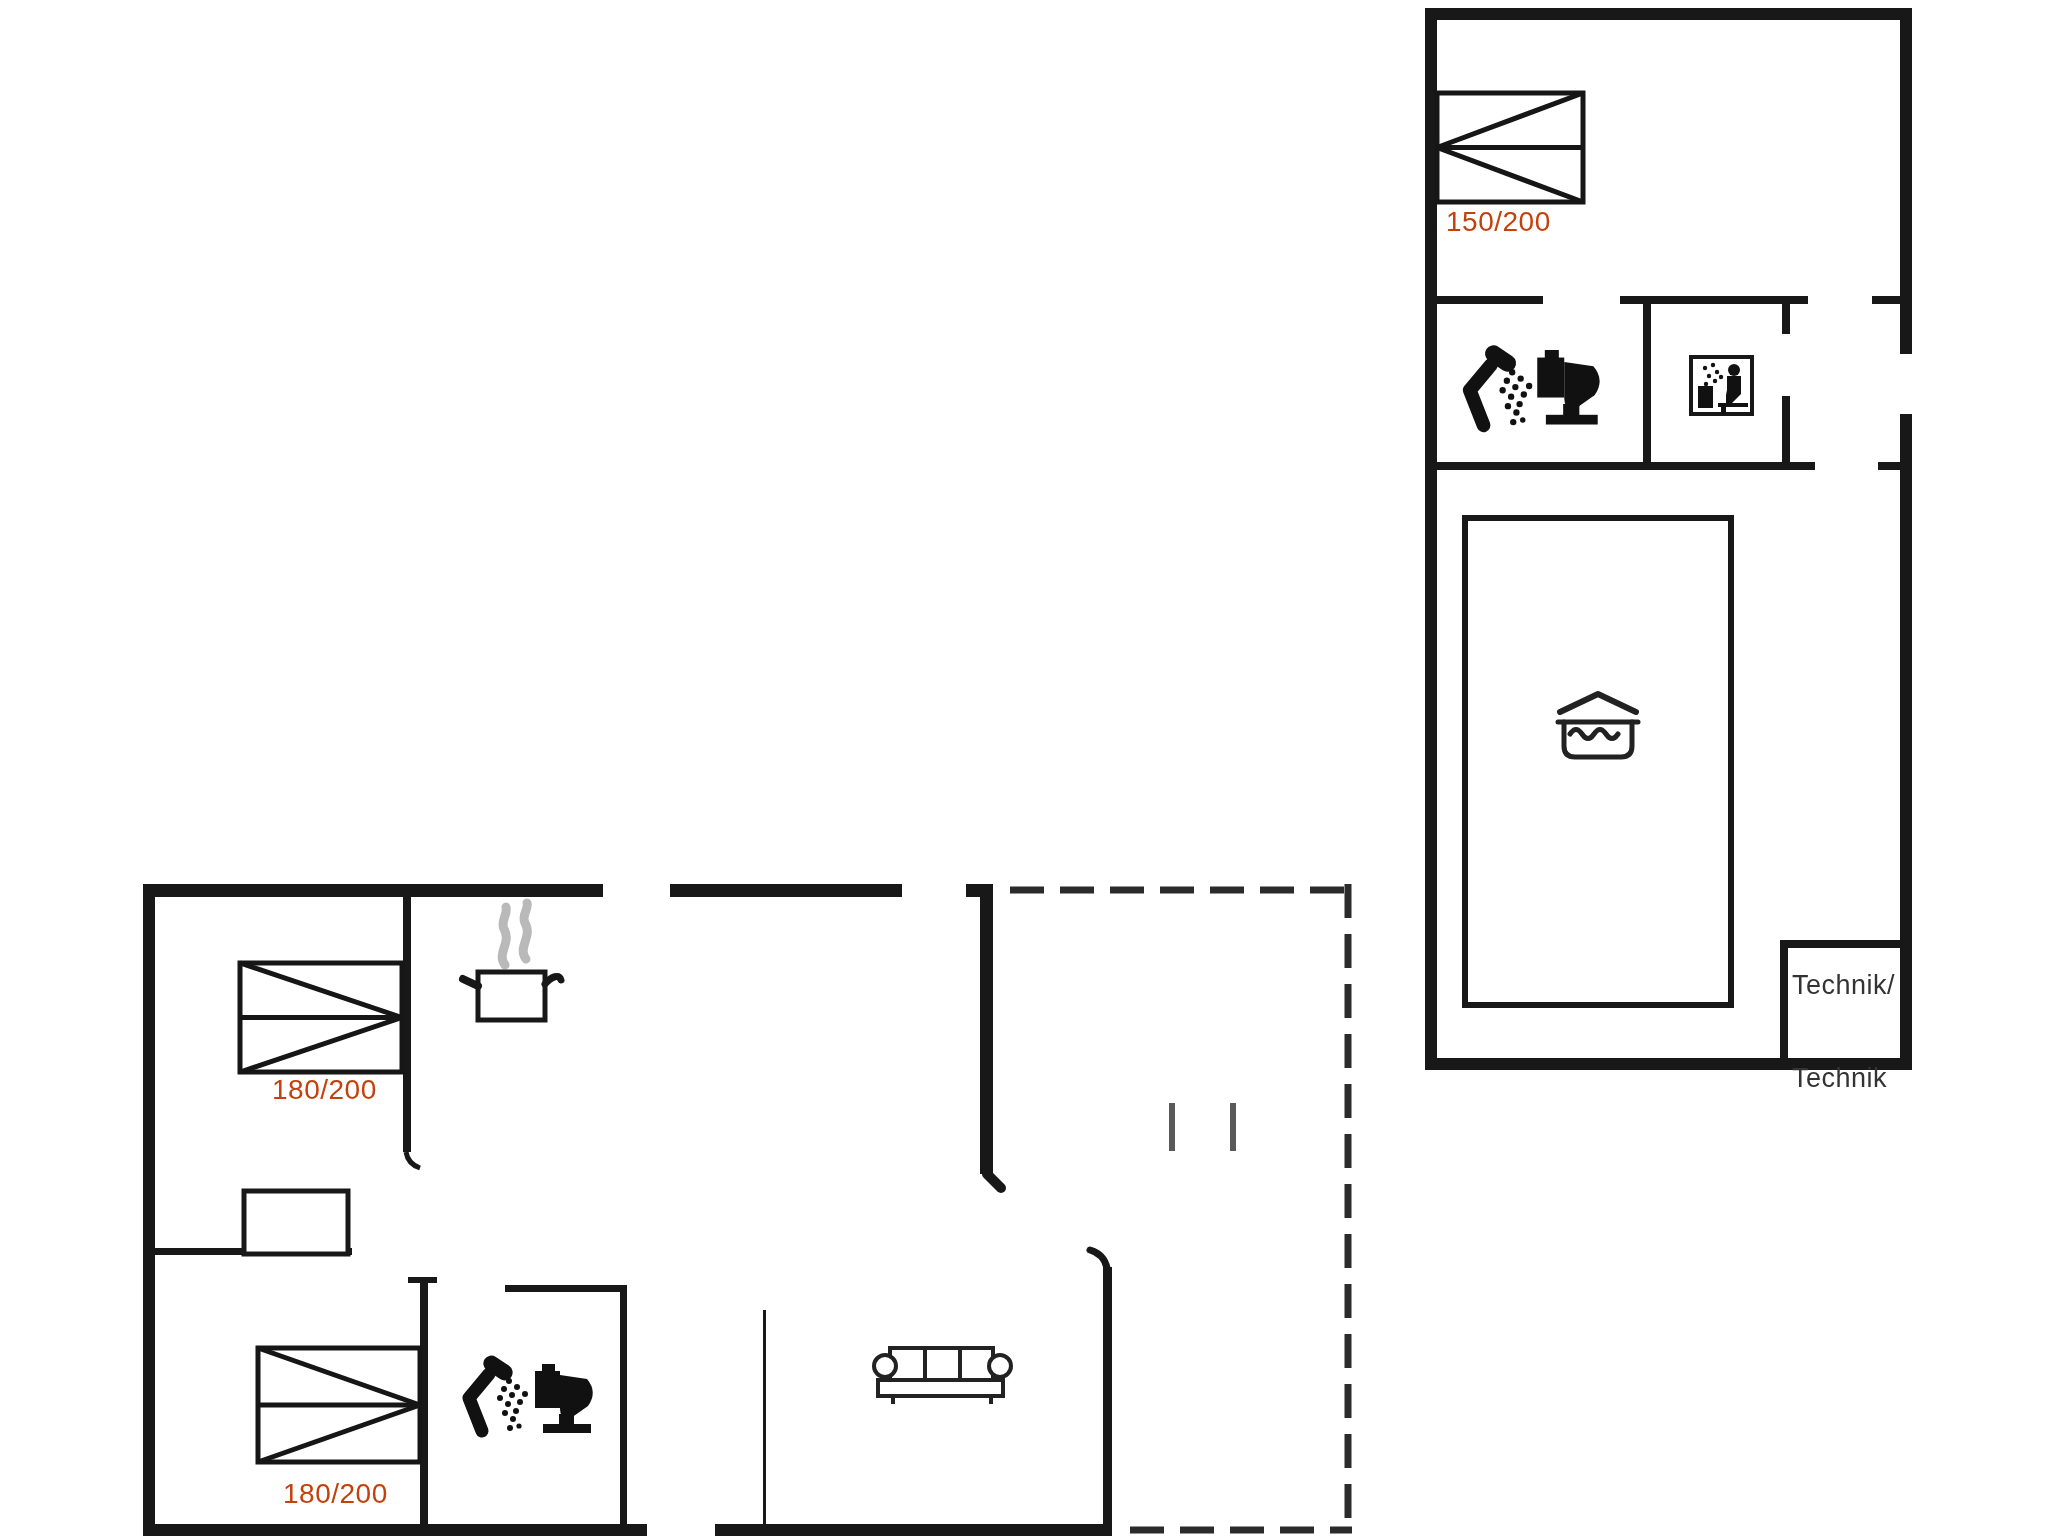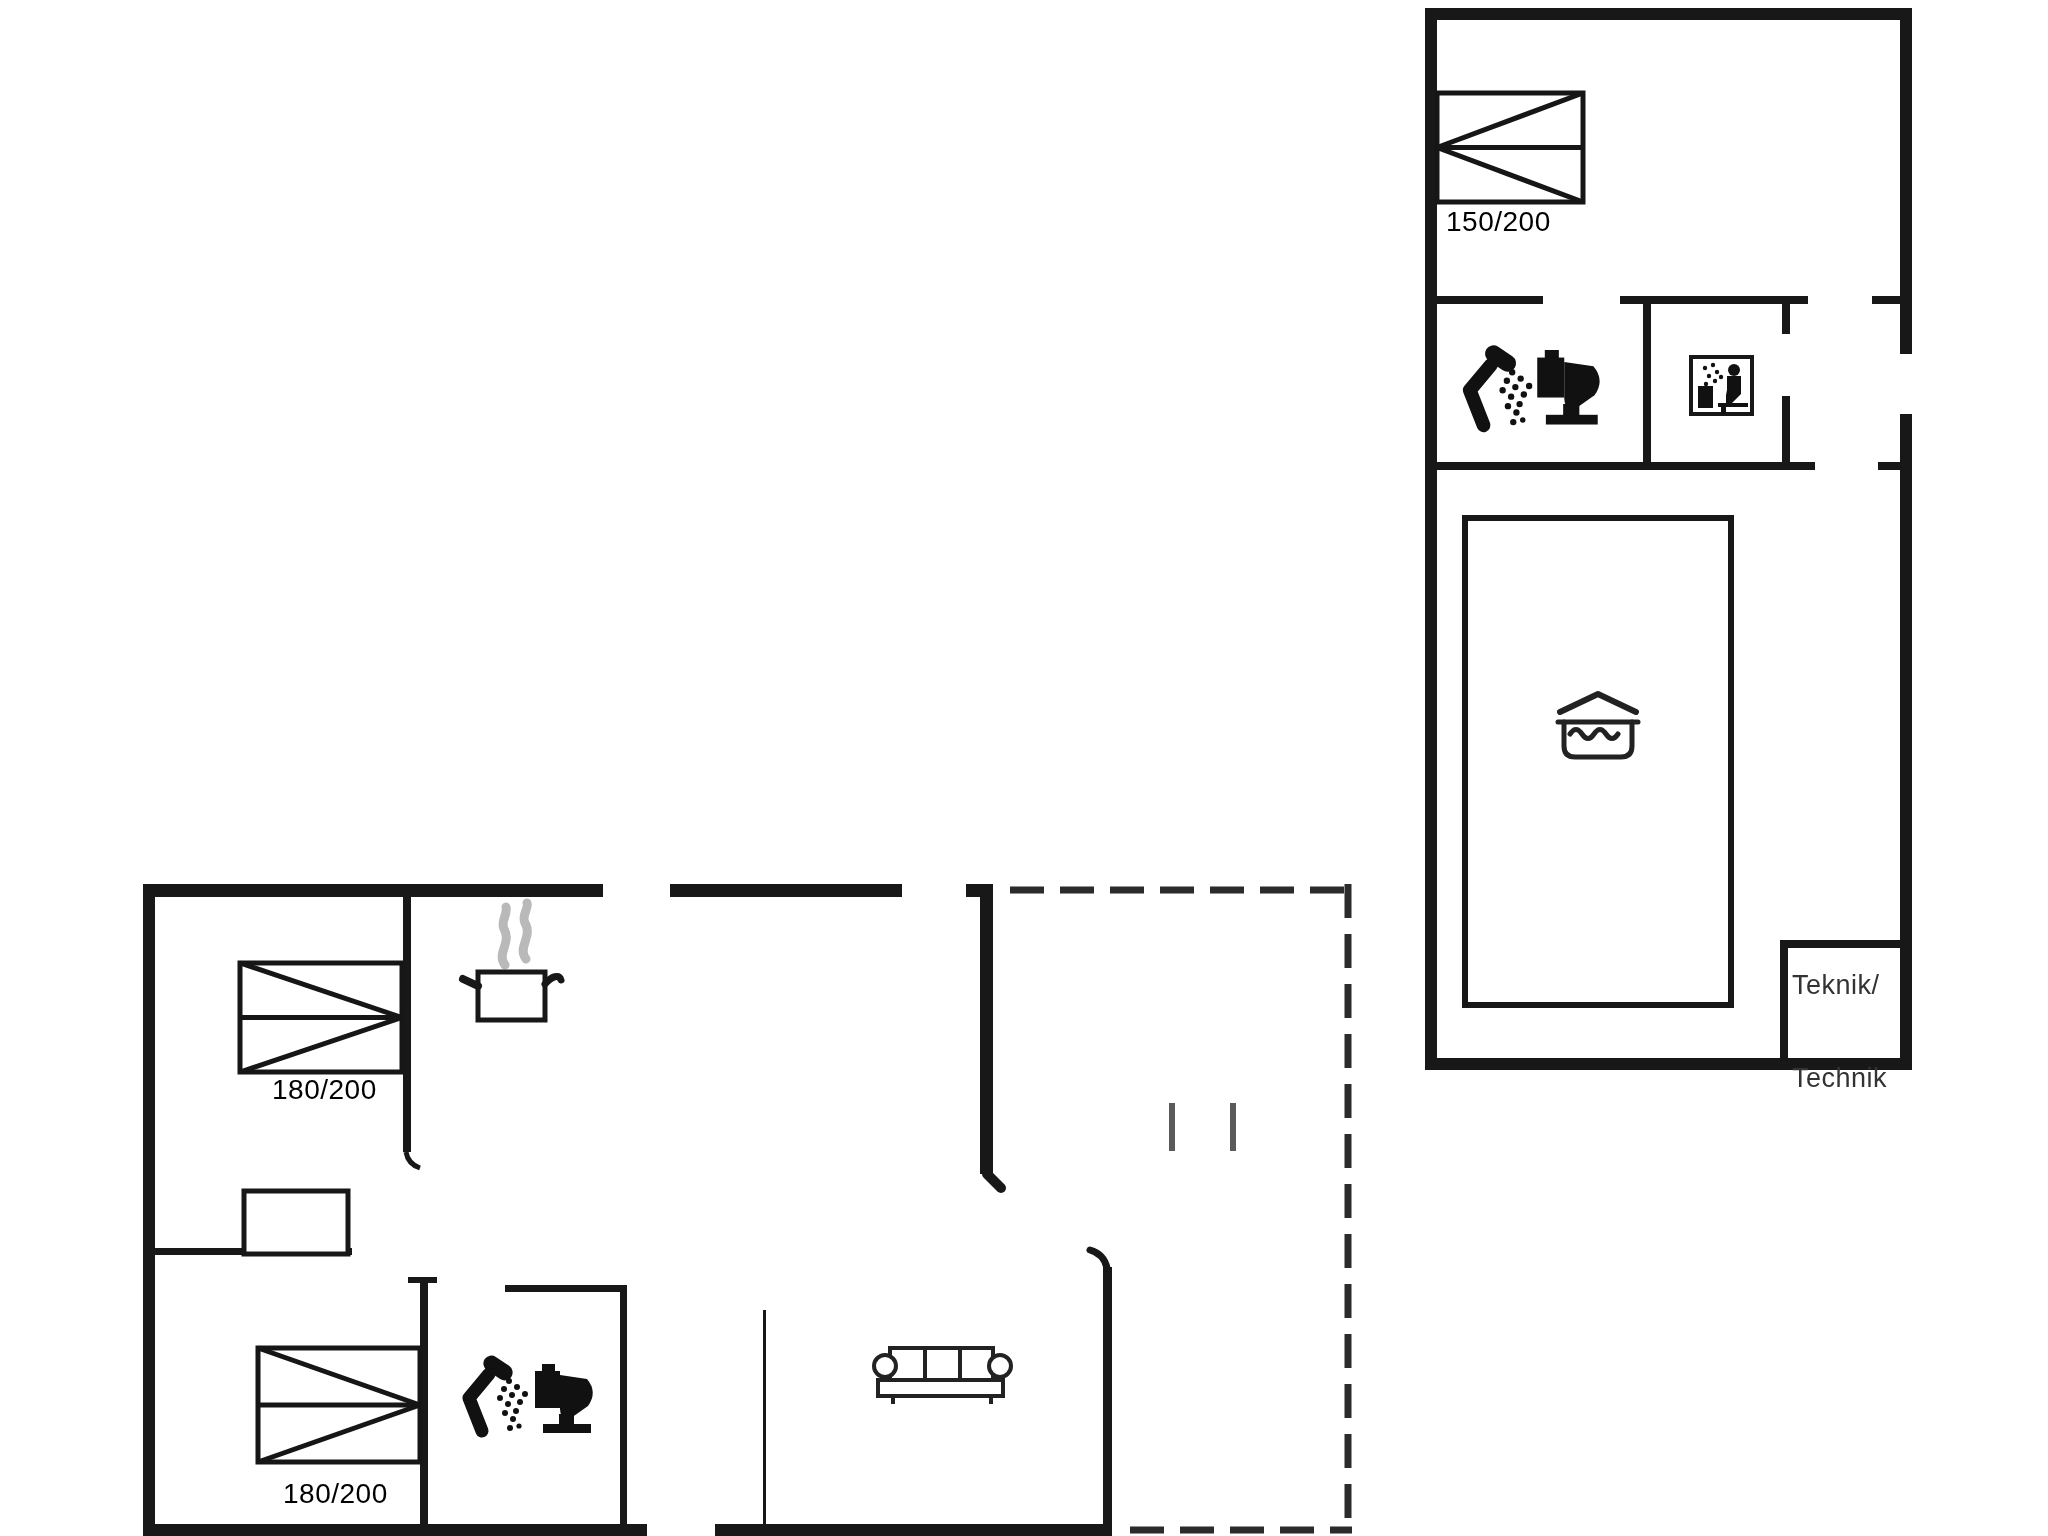--- a/index.html
+++ b/index.html
@@ -1,19 +1,19 @@
 <!DOCTYPE html>
 <html><head>
 <meta charset="utf-8">
 <style>
   html,body{margin:0;padding:0;background:#fff;}
   #plan{position:relative;width:2048px;height:1536px;background:#ffffff;overflow:hidden;
         font-family:"Liberation Sans", sans-serif;}
   #plan svg{position:absolute;left:0;top:0;}
-  .lbl{position:absolute;font-size:28px;color:#000000;letter-spacing:0.5px;white-space:nowrap;}
+  .lbl{position:absolute;font-size:28px;color:#c2410c;letter-spacing:0.5px;white-space:nowrap;}
   .tek{position:absolute;font-size:27px;color:#333;letter-spacing:0.5px;white-space:nowrap;}
 </style>
 </head>
 <body>
 
 <div id="plan">
 
 <svg width="2048" height="1536" viewBox="0 0 2048 1536">
 
   <defs>
@@ -180,16 +180,16 @@
       <circle cx="128" cy="18" r="11"></circle>
       <line x1="21" y1="48" x2="21" y2="56"></line>
       <line x1="119" y1="48" x2="119" y2="56"></line>
     </g>
   </g>
 </svg>
 
 <div class="lbl" style="left:1446px;top:206px;">150/200</div>
 <div class="lbl" style="left:272px;top:1074px;">180/200</div>
 <div class="lbl" style="left:283px;top:1478px;">180/200</div>
-<div class="tek" style="left:1792px;top:970px;">Teknik/</div>
+<div class="tek" style="left:1792px;top:970px;">Technik/</div>
 <div class="tek" style="left:1792px;top:1063px;">Technik</div>
 
 </div>
 
 </body></html>

